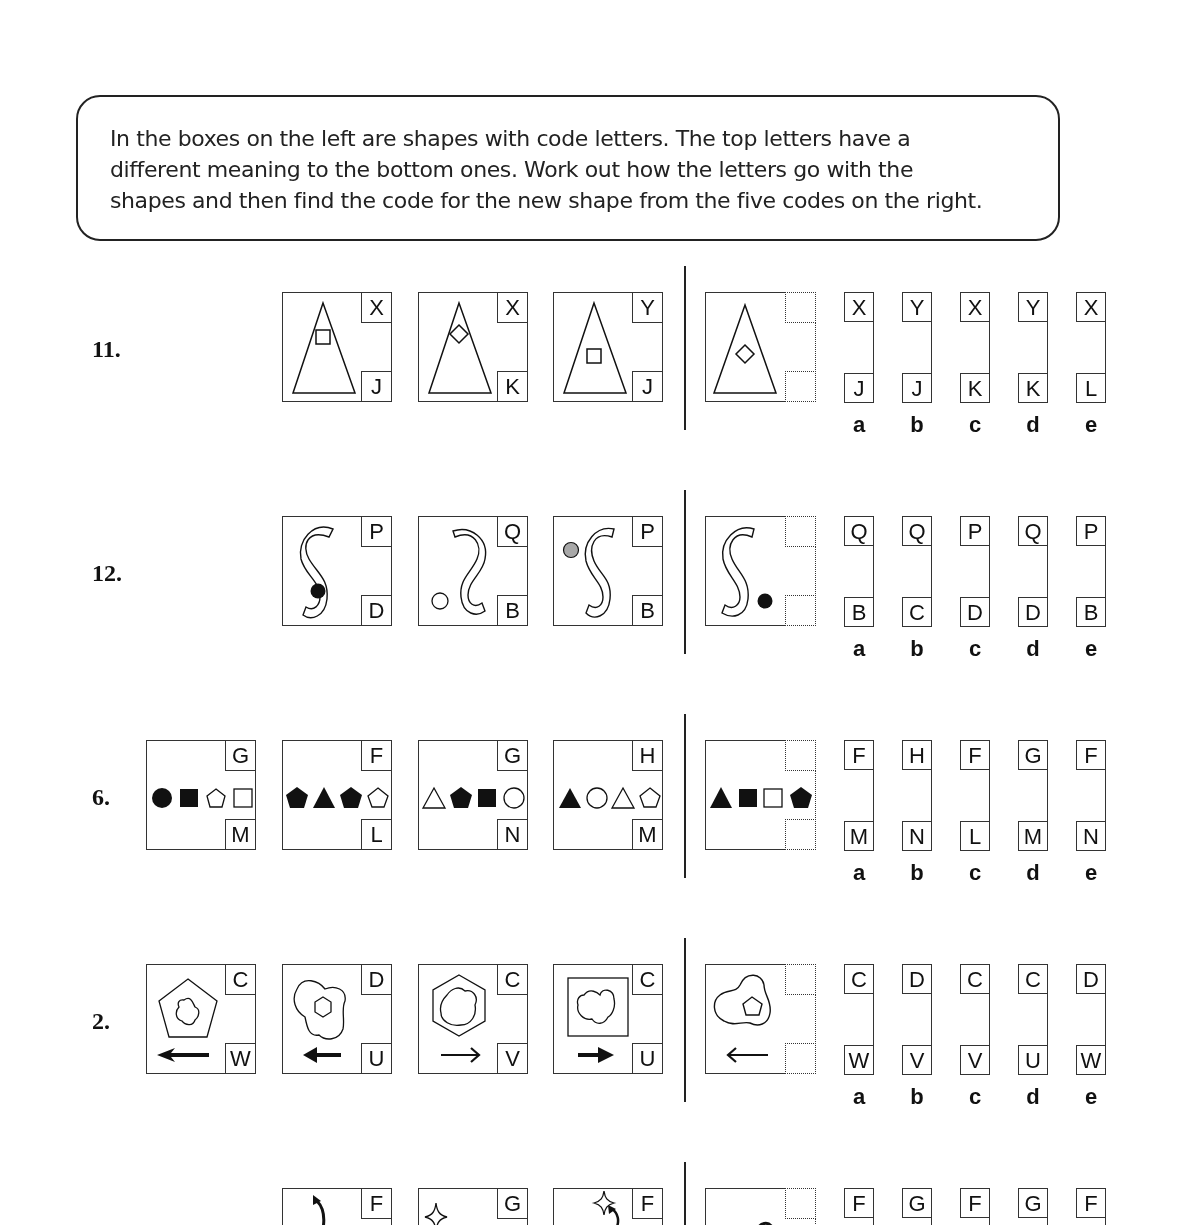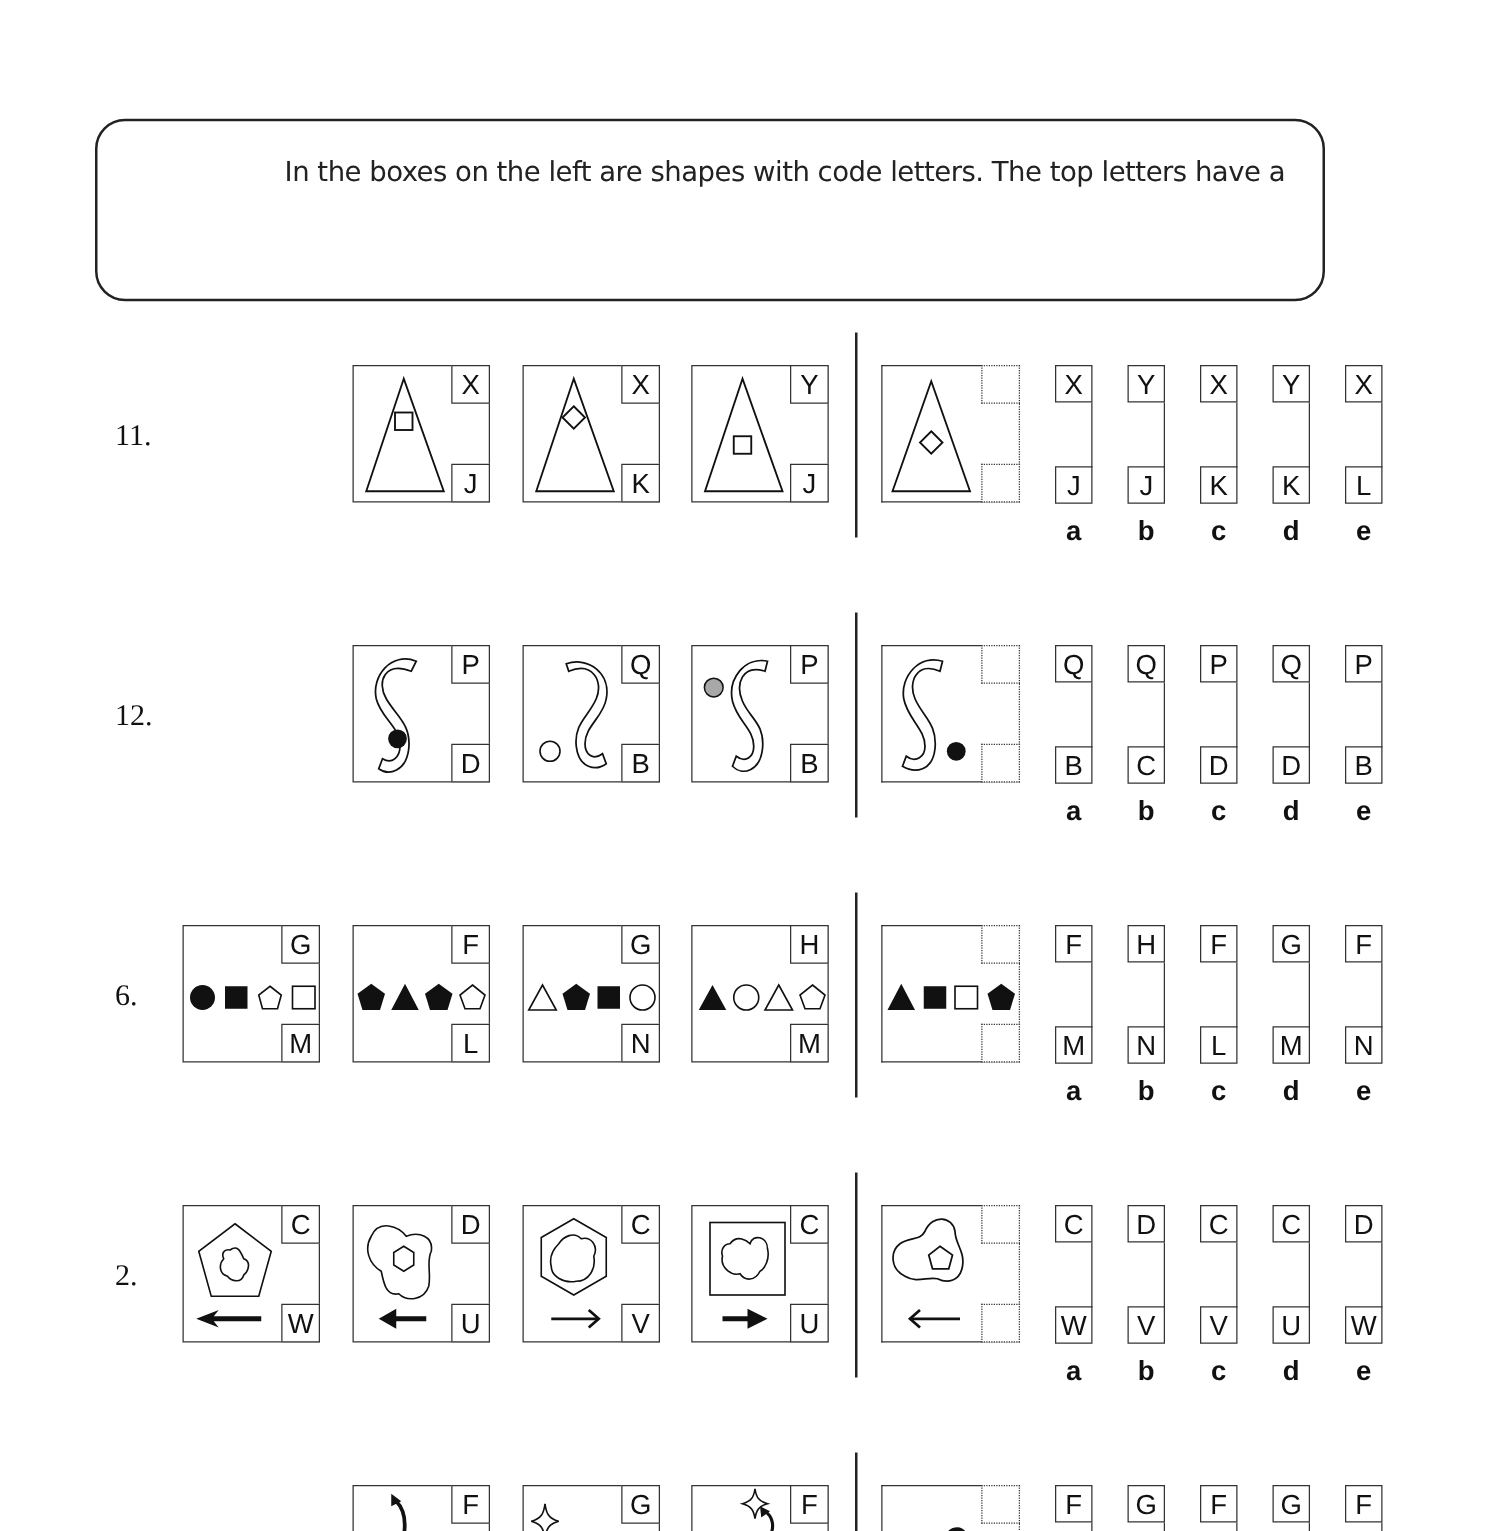--- a/index.html
+++ b/index.html
@@ -3,23 +3,22 @@
 <meta charset="utf-8">
 <style>
   html, body { margin:0; padding:0; background:#fff; }
   body { width:1200px; height:1225px; position:relative; overflow:hidden; font-family:"Liberation Sans", sans-serif; color:#111; }
   .instructions {
     position:absolute; left:76px; top:95px; width:984px; height:146px;
     border:2px solid #222; border-radius:24px; box-sizing:border-box;
     padding:26px 30px 0 32px;
     font-family:"DejaVu Sans", sans-serif; font-size:22px; line-height:31px; color:#222;
     letter-spacing:-0.4px;
-    text-align:right;
   }
-  .qnum { position:absolute; left:92px; font-family:"Liberation Serif", serif; font-weight:normal; font-size:24px; }
+  .qnum { position:absolute; left:92px; font-family:"Liberation Serif", serif; font-weight:bold; font-size:24px; }
   .divider { position:absolute; left:684px; width:2px; background:#222; }
   .card { position:absolute; width:110px; height:110px; border:1.3px solid #333; box-sizing:border-box; background:#fff; }
   .card svg { position:absolute; left:0; top:0; }
   .code { position:absolute; right:-1px; width:31px; height:31px; border:1.3px solid #333; box-sizing:border-box;
           font-size:22px; text-align:center; line-height:30px; background:#fff; }
   .code.top { top:-1px; }
   .code.bot { bottom:-1px; }
   .code.blank { border-style:dotted; }
   .card.target .blankrail { position:absolute; right:-1px; top:29px; width:1px; height:52px; border-right:1.3px dotted #333; }
   .opt { position:absolute; width:30px; height:111px; }
@@ -27,20 +26,22 @@
   .opt .ob { position:absolute; left:0; width:30px; height:30px; border:1.3px solid #333; box-sizing:border-box; font-size:22px; text-align:center; line-height:29px; }
   .opt .ob.t { top:0; }
   .opt .ob.b { bottom:0; }
   .optlabel { position:absolute; width:30px; text-align:center; font-weight:bold; font-size:22px; }
 </style>
 </head>
 <body>
 
 <div class="instructions">
   <div>In the boxes on the left are shapes with code letters.  The top letters have a</div>
+  <div>different meaning to the bottom ones.  Work out how the letters go with the</div>
+  <div>shapes and then find the code for the new shape from the five codes on the right.</div>
 </div>
 
 <div>
   <div class="qnum" style="top:336px">11.</div>
   <div class="divider" style="top:266px;height:164px"></div>
 
   <div class="card" style="left:282px;top:292px">
     <svg width="110" height="110">
         <polygon points="40,10 10,100 72,100" fill="none" stroke="#111" stroke-width="1.5"></polygon>
         <rect x="33" y="37" width="14" height="14" fill="none" stroke="#111" stroke-width="1.5"></rect>

